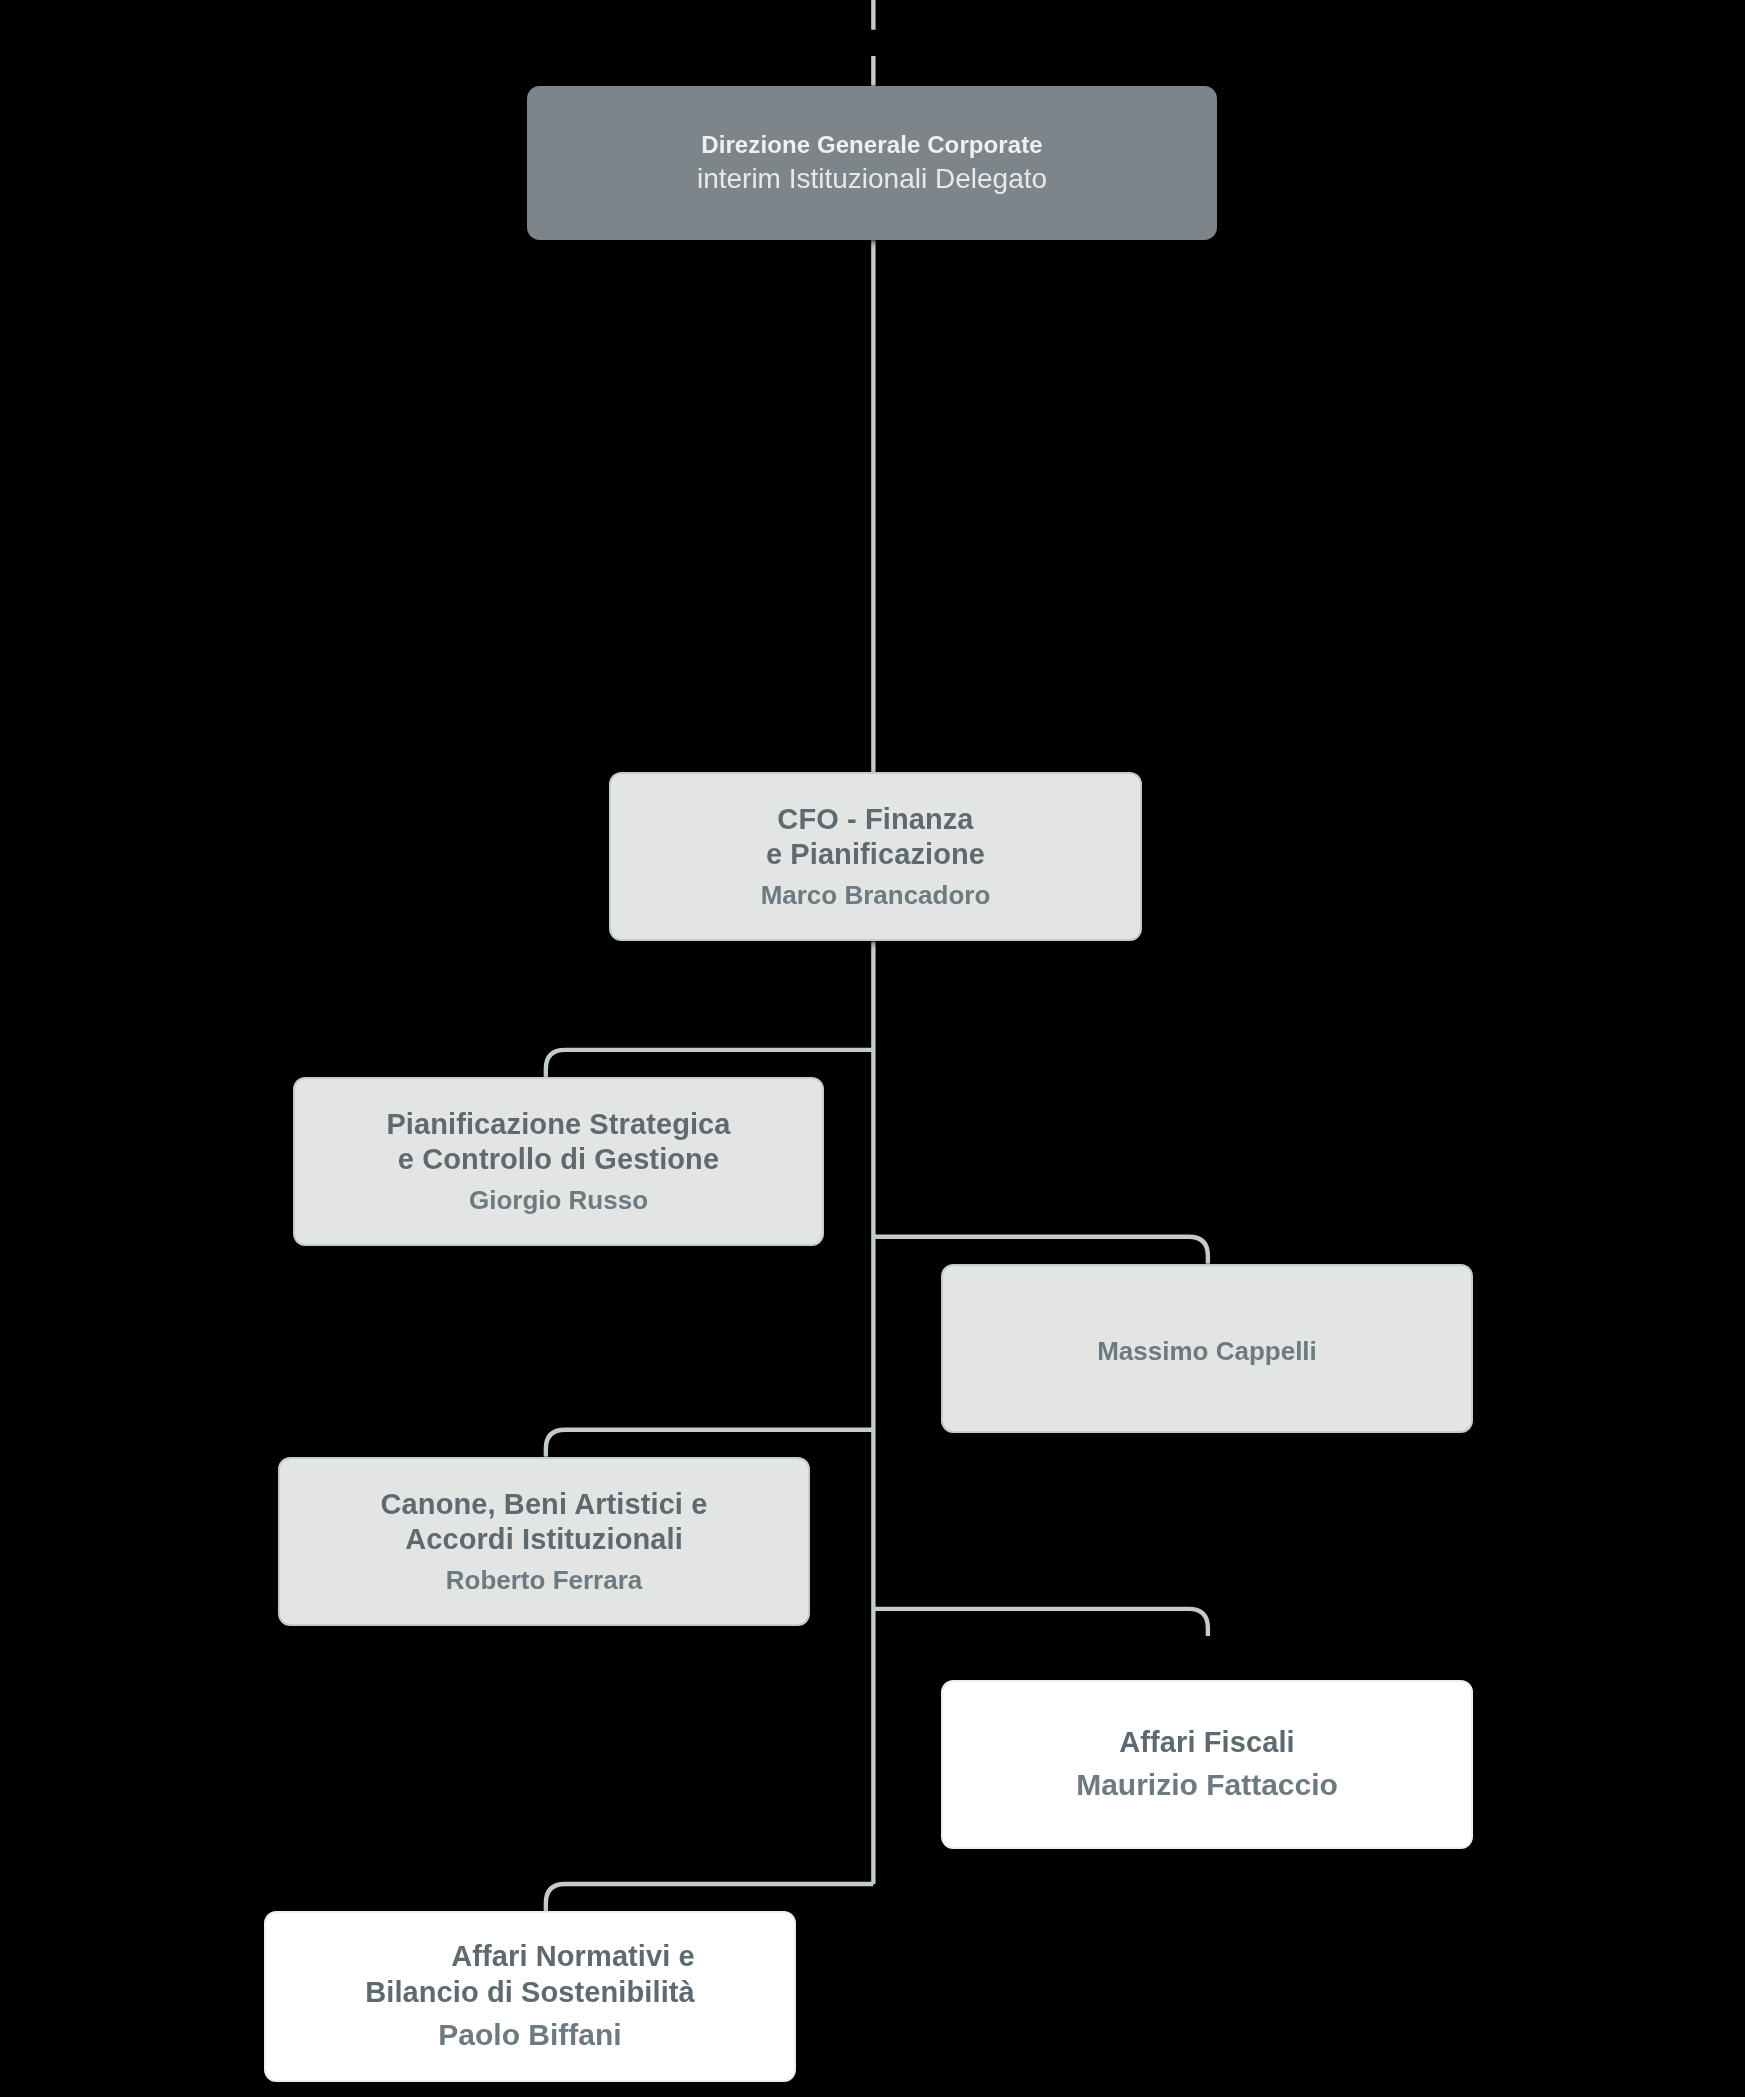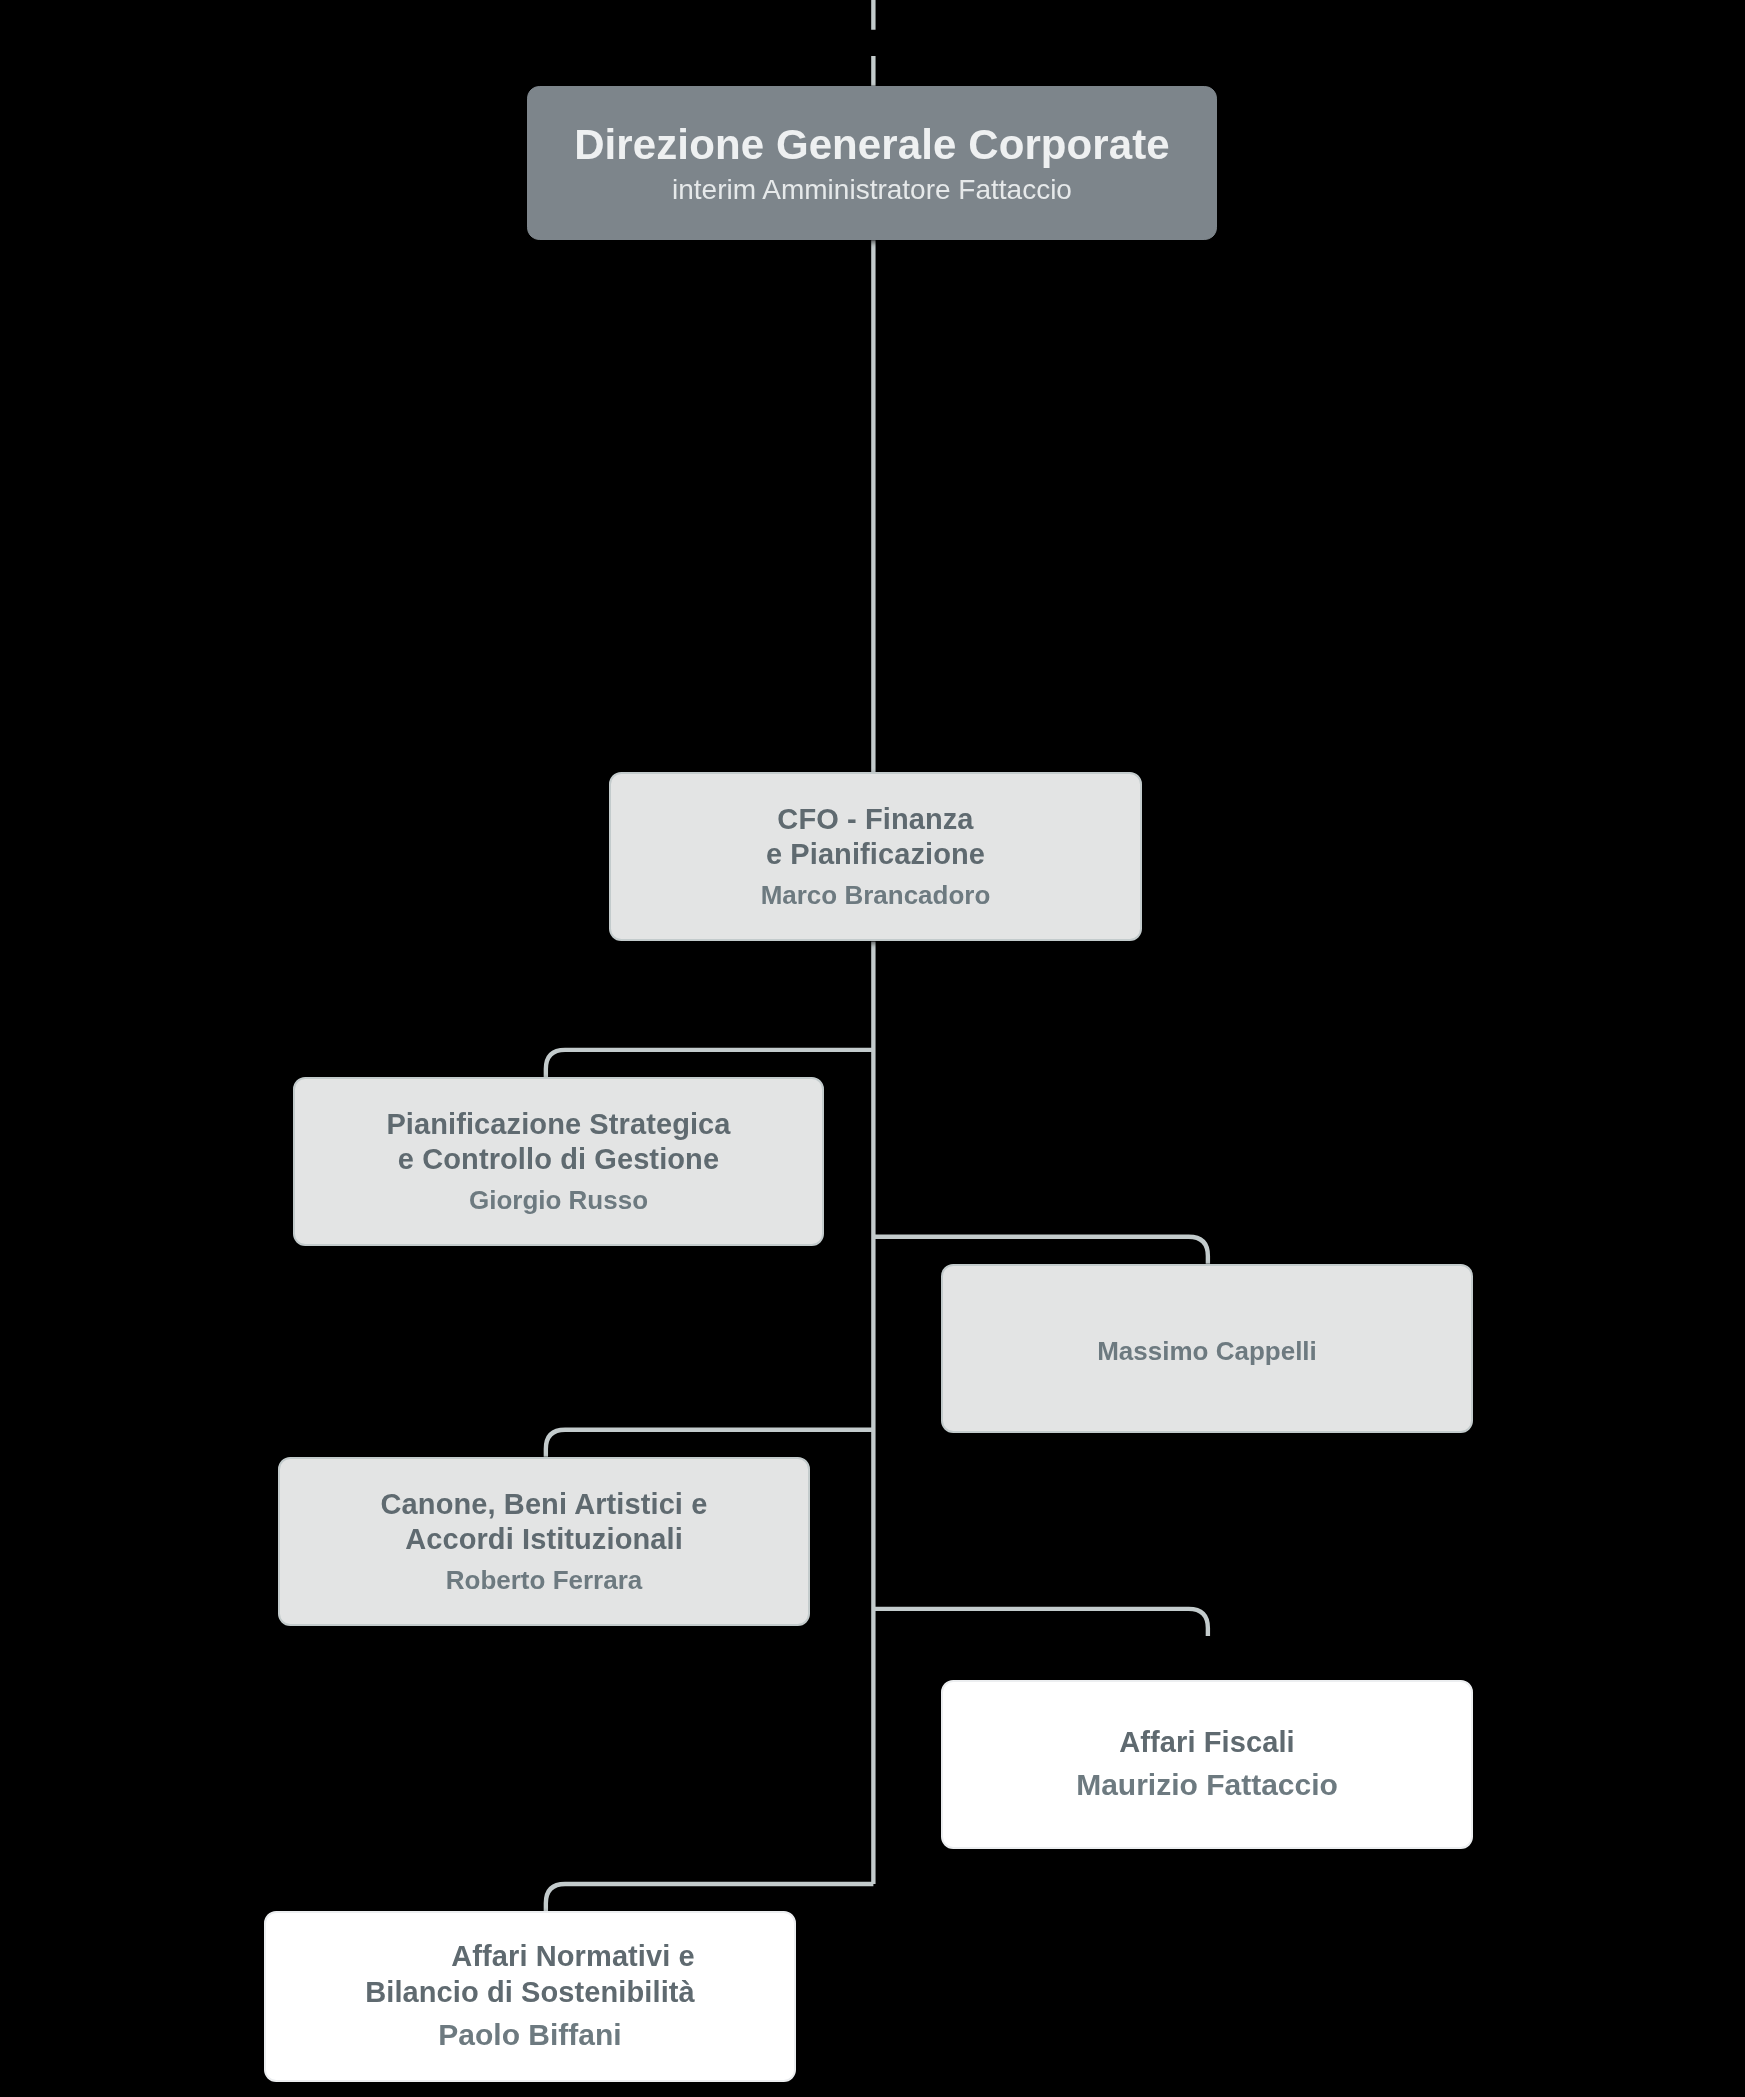--- a/index.html
+++ b/index.html
@@ -44,21 +44,21 @@
     line-height: 1.25;
     margin-top: 6.1px;
   }
   
   .node.root {
     background: #7d858b;
     border: 0.9px solid #7d858b;
   }
   .node.root .title {
     color: #eef0f1;
-    font-size: 42px;
+    font-size: 24px;
   }
   .node.root .person {
     color: #e6e9ea;
     font-size: 28px;
     font-weight: normal;
     margin-top: 1.7px;
   }
   
   .node.grey {
     background: #e3e4e4;
@@ -100,21 +100,21 @@
       <path d="M 1000 1202 L 647 1202 Q 625 1202 625 1224 L 625 1233" fill="none" stroke="#c3cbcc" stroke-width="5" stroke-linecap="butt"></path>
       <path d="M 1000 1416 L 1361 1416 Q 1383 1416 1383 1438 L 1383 1447" fill="none" stroke="#c3cbcc" stroke-width="5" stroke-linecap="butt"></path>
       <path d="M 1000 1637 L 647 1637 Q 625 1637 625 1659 L 625 1668" fill="none" stroke="#c3cbcc" stroke-width="5" stroke-linecap="butt"></path>
       <path d="M 1000 1842 L 1361 1842 Q 1383 1842 1383 1864 L 1383 1873" fill="none" stroke="#c3cbcc" stroke-width="5" stroke-linecap="butt"></path>
       <path d="M 1000 2157 L 647 2157 Q 625 2157 625 2179 L 625 2188" fill="none" stroke="#c3cbcc" stroke-width="5" stroke-linecap="butt"></path>
     </svg>
 
   <div id="nodes">
       <div class="node root" style="left: 527px; top: 86px; width: 690px; height: 154px;">
         <div class="title">Direzione Generale Corporate</div>
-        <div class="person">interim Amministratore Fattaccio</div>
+        <div class="person">interim Istituzionali Delegato</div>
       </div>
       <div class="node grey" style="left: 609px; top: 772px; width: 533px; height: 169px;">
         <div class="title">CFO - Finanza<br>e Pianificazione</div>
         <div class="person">Marco Brancadoro</div>
       </div>
       <div class="node grey" style="left: 293px; top: 1077px; width: 531px; height: 169px;">
         <div class="title">Pianificazione Strategica<br>e Controllo di Gestione</div>
         <div class="person">Giorgio Russo</div>
       </div>
       <div class="node grey" style="left: 941px; top: 1264px; width: 532px; height: 169px;">

